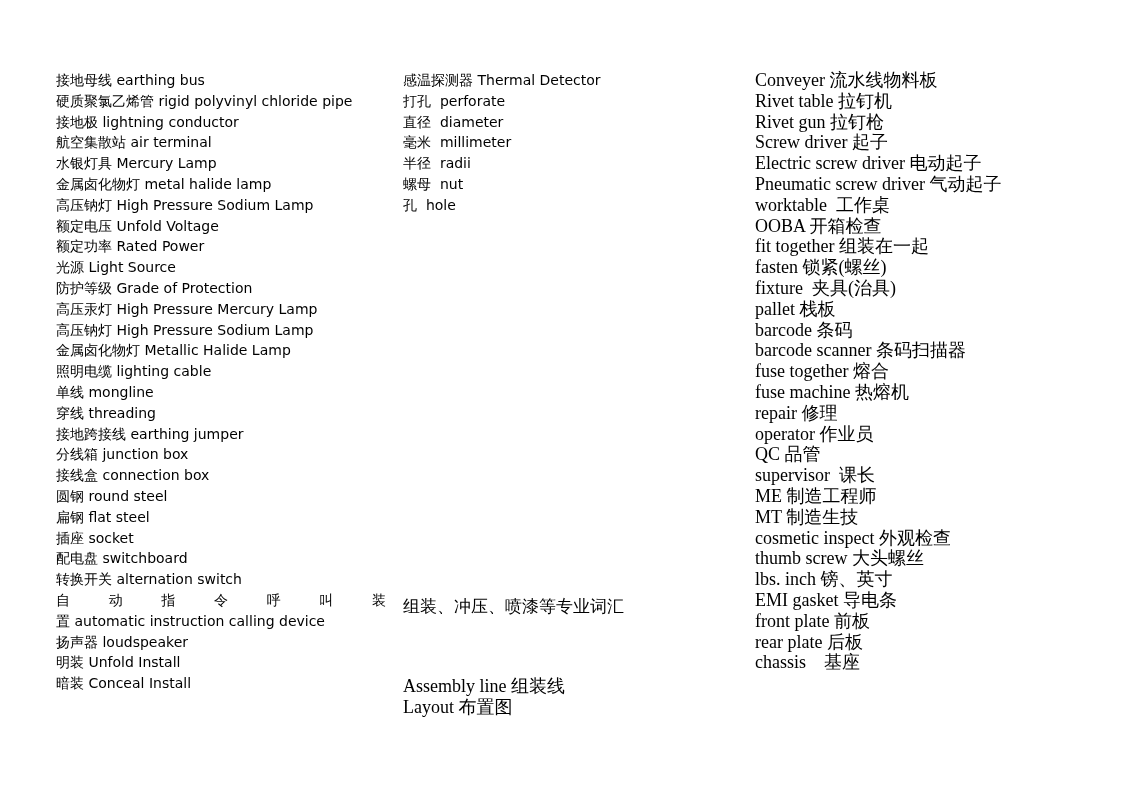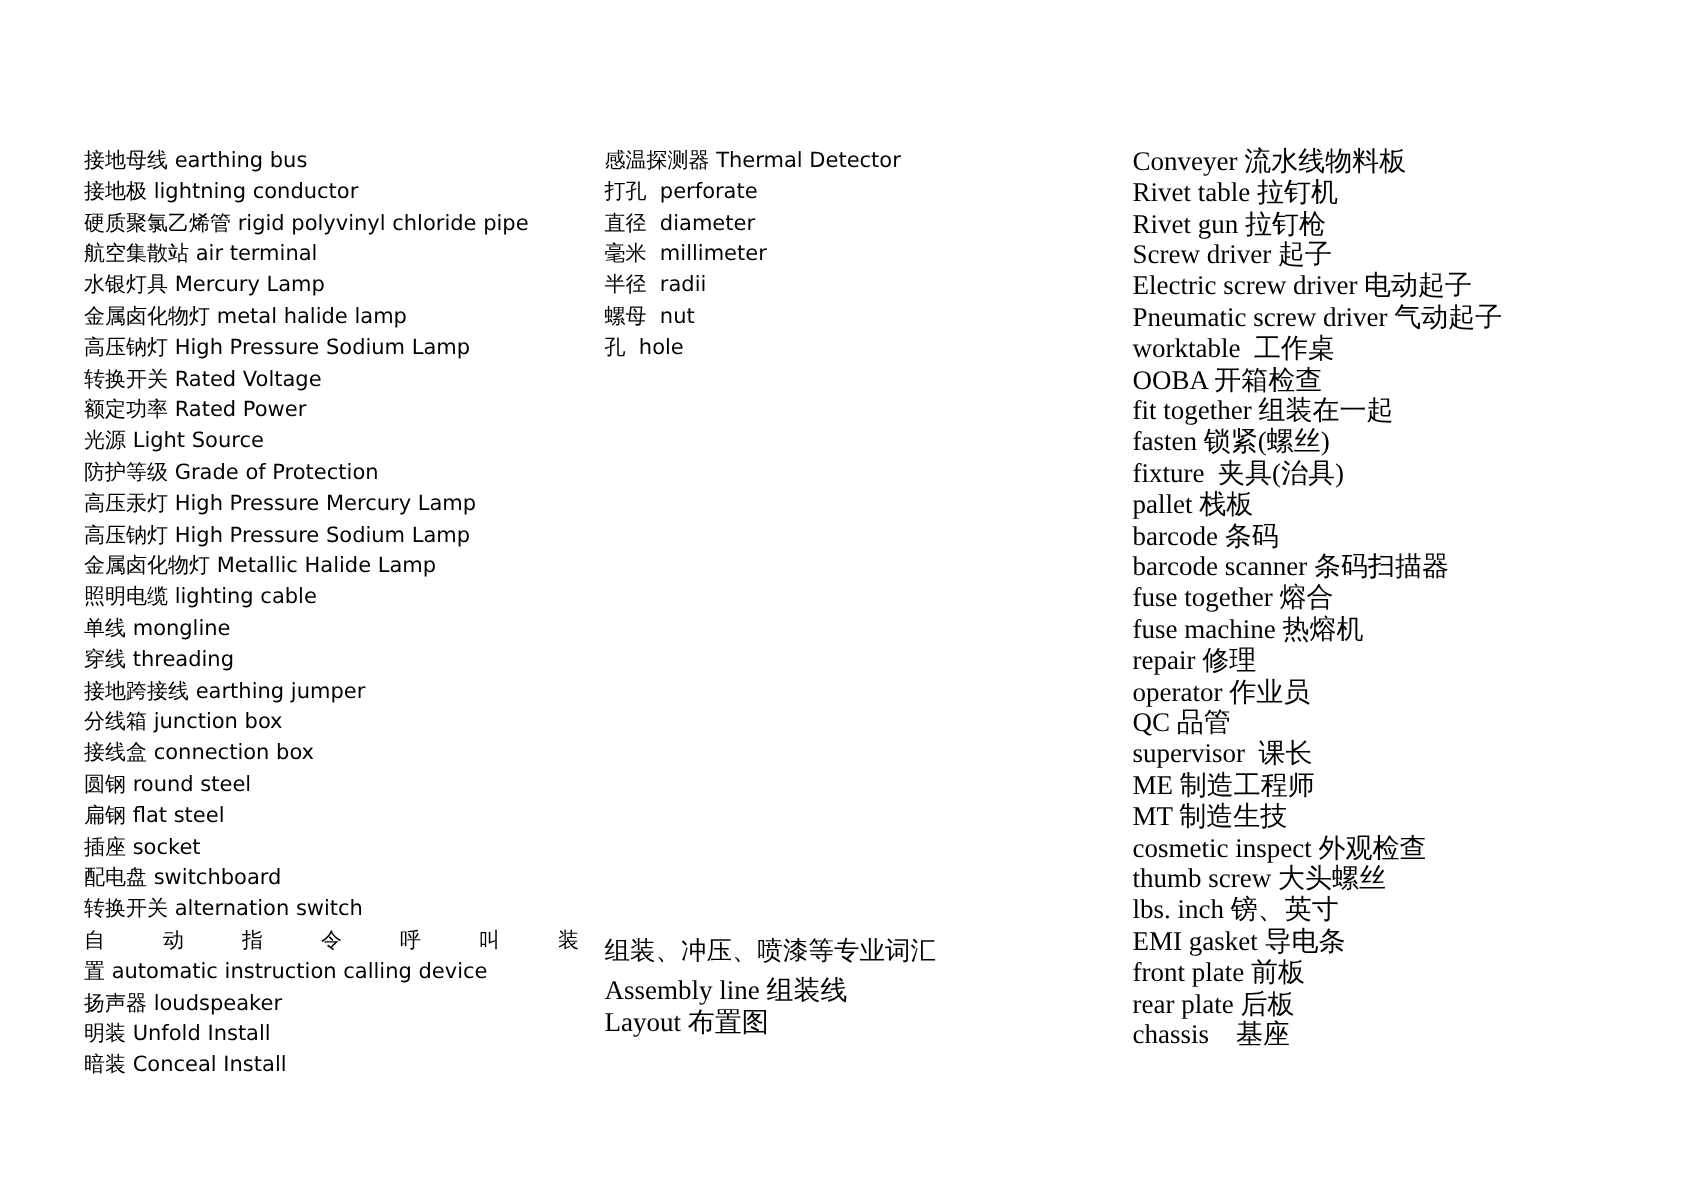--- a/index.html
+++ b/index.html
@@ -4,21 +4,21 @@
 <style>
   html, body { margin: 0; padding: 0; background: #ffffff; }
   .page {
     position: relative;
     width: 1123px;
     height: 794px;
     background: #ffffff;
     color: #000000;
     overflow: hidden;
   }
-  .col { position: absolute; top: 70px; margin-top: 27px; }
+  .col { position: absolute; top: 70px; }
   .col-left   { left: 56px;  width: 345px; }
   .col-middle { left: 403px; width: 335px; }
   .col-right  { left: 755px; width: 350px; }
 
   .sans  { font-family: "DejaVu Sans", sans-serif; font-size: 14px; }
   .serif { font-family: "Liberation Serif", serif; font-size: 18px; }
 
   .line {
     height: 20.8px;
     line-height: 20.8px;
@@ -34,39 +34,39 @@
     top: 527px;
     left: 0;
     height: 20.8px;
     line-height: 20.8px;
     font-family: "Liberation Serif", serif;
     font-size: 17px;
     white-space: pre;
   }
   .bottom-lines {
     position: absolute;
-    top: 553px;
+    top: 606px;
     left: 0;
     font-family: Liberation Serif, serif;
   }
 </style>
 </head>
 <body>
 
 <div class="page">
 
   <div class="col col-left sans">
       <div class="line">接地母线 earthing bus</div>
+      <div class="line">硬质聚氯乙烯管 rigid polyvinyl chloride pipe</div>
       <div class="line">接地极 lightning conductor</div>
-      <div class="line">硬质聚氯乙烯管 rigid polyvinyl chloride pipe</div>
       <div class="line">航空集散站 air terminal</div>
       <div class="line">水银灯具 Mercury Lamp</div>
       <div class="line">金属卤化物灯 metal halide lamp</div>
       <div class="line">高压钠灯 High Pressure Sodium Lamp</div>
-      <div class="line">转换开关 Rated Voltage</div>
+      <div class="line">额定电压 Unfold Voltage</div>
       <div class="line">额定功率 Rated Power</div>
       <div class="line">光源 Light Source</div>
       <div class="line">防护等级 Grade of Protection</div>
       <div class="line">高压汞灯 High Pressure Mercury Lamp</div>
       <div class="line">高压钠灯 High Pressure Sodium Lamp</div>
       <div class="line">金属卤化物灯 Metallic Halide Lamp</div>
       <div class="line">照明电缆 lighting cable</div>
       <div class="line">单线 mongline</div>
       <div class="line">穿线 threading</div>
       <div class="line">接地跨接线 earthing jumper</div>

